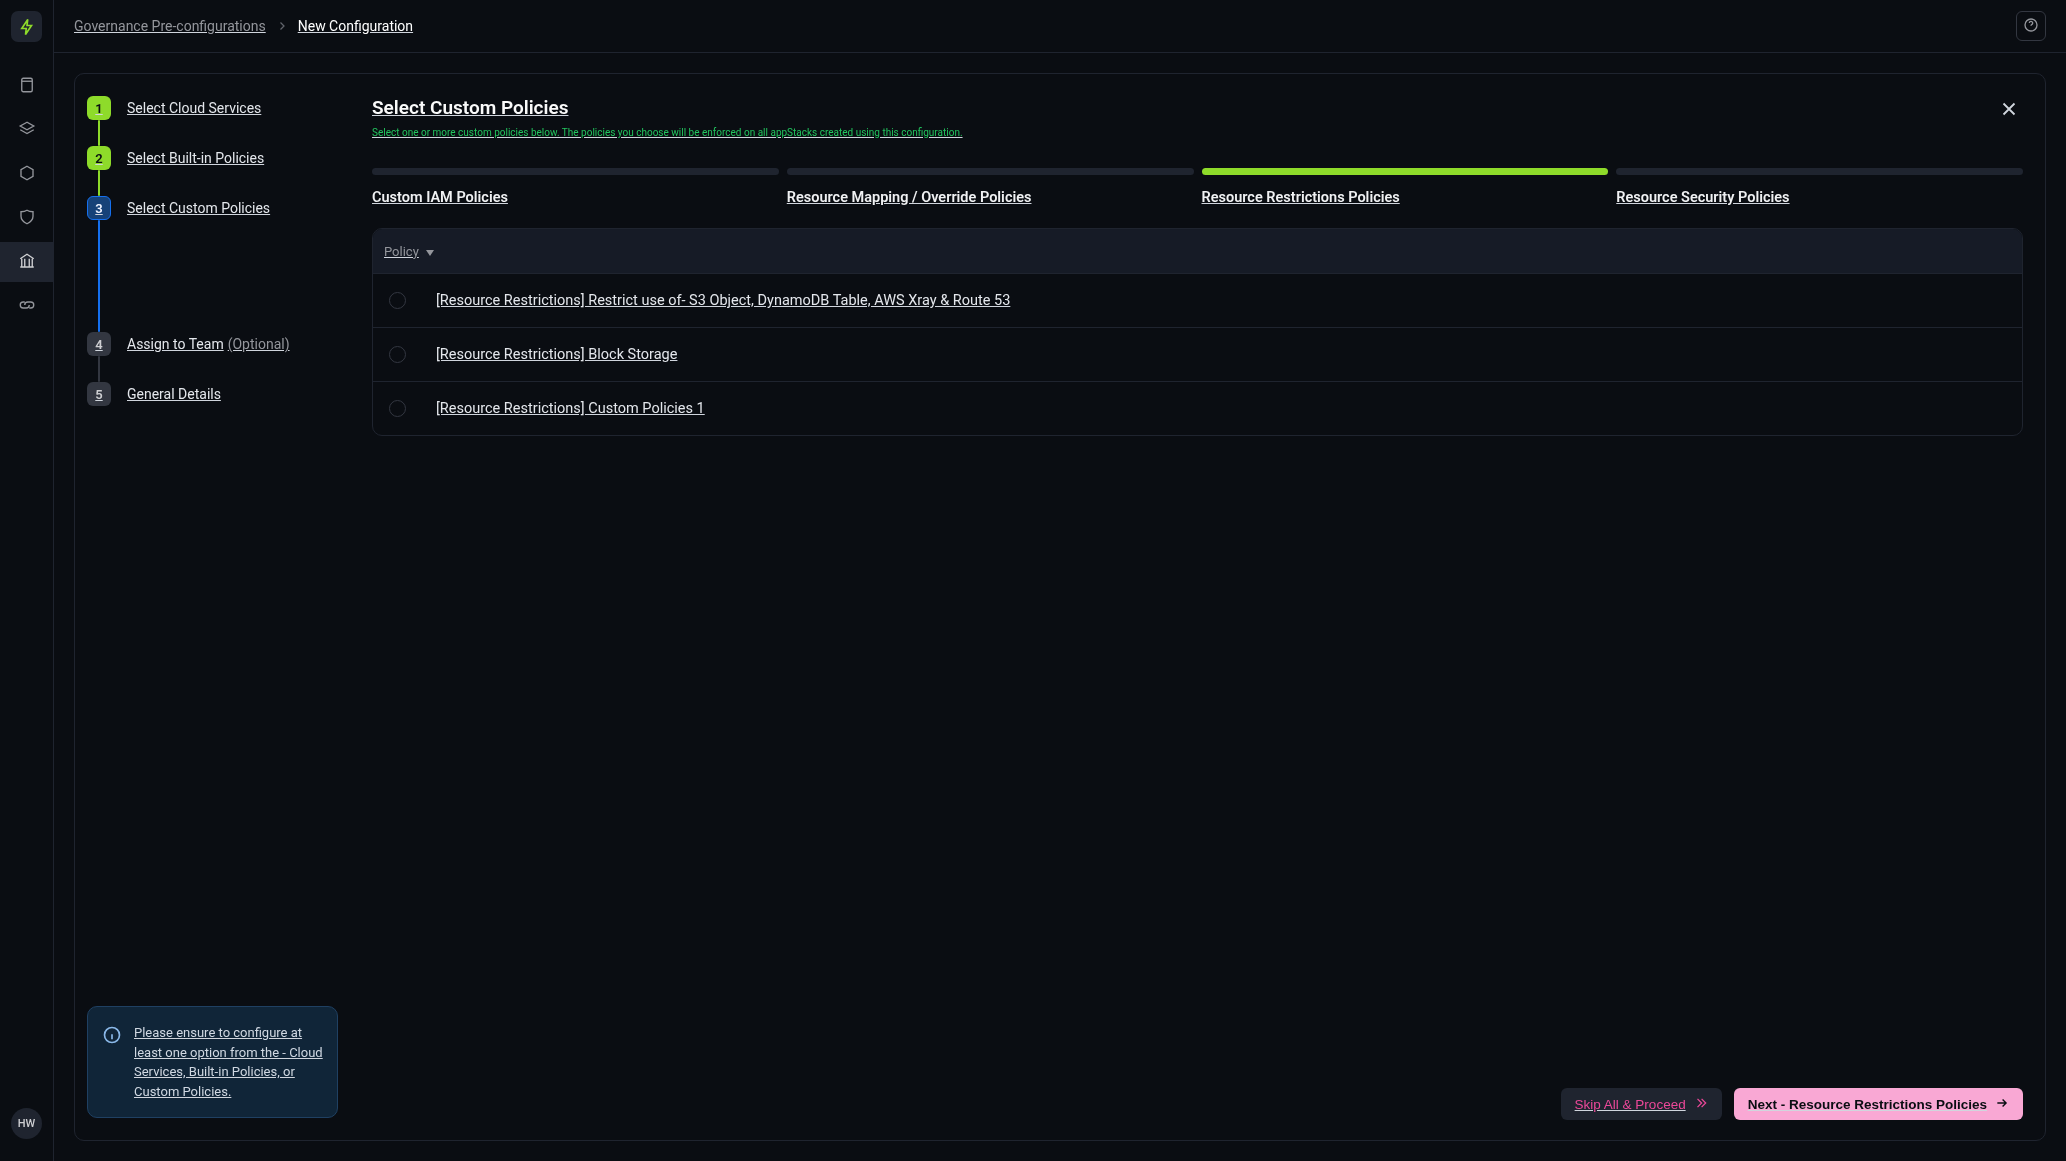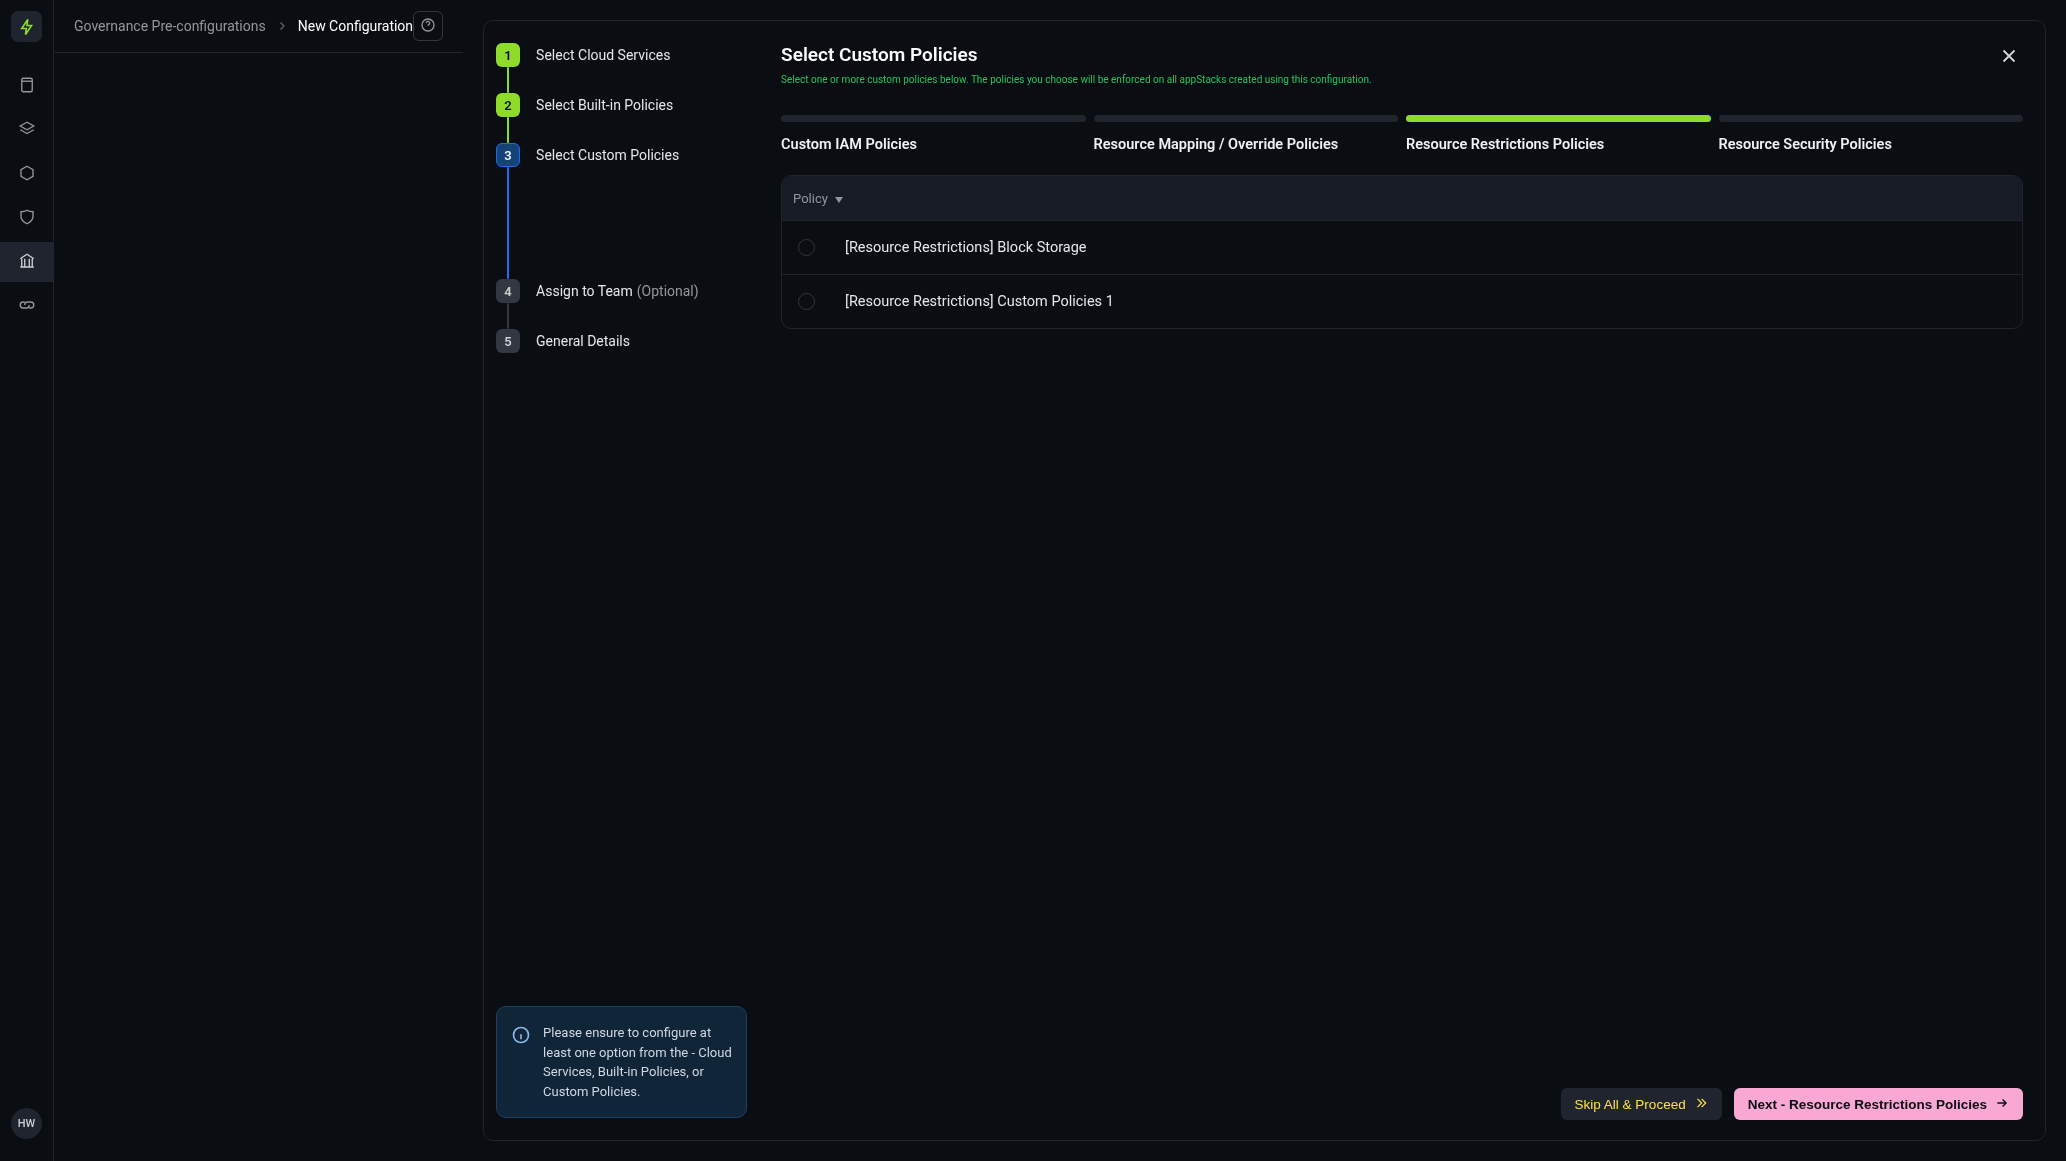--- a/index.html
+++ b/index.html
@@ -48,21 +48,21 @@
       width: 31px; height: 31px;
       border-radius: 50%;
       background: #1f242f;
       display: flex; align-items: center; justify-content: center;
       font-size: 11px;
       color: #cecfd2;
       font-weight: 500;
     }
 
     
-    .main { flex: 1; display: flex; flex-direction: row; min-width: 0; }
+    .main { flex: 1; display: flex; flex-direction: column; min-width: 0; text-decoration: underline; }
 
     
     .topbar {
       height: 53px;
       border-bottom: 1px solid #1f242f;
       display: flex;
       align-items: center;
       padding: 0 20px;
     }
     .breadcrumbs { display: flex; align-items: center; gap: 10px; font-size: 14px; }
@@ -189,21 +189,21 @@
       border-radius: 6px;
       padding: 0 14px;
       display: inline-flex;
       align-items: center;
       gap: 8px;
       font-size: 13.5px;
       font-weight: 500;
       cursor: pointer;
       border: none;
     }
-    .btn.secondary { background: #1f242f; color: #fde047; margin-left: 36px; }
+    .btn.secondary { background: #1f242f; color: #ec4899; margin-left: 36px; }
     .btn.primary { background: #f9a8d4; color: #0a0d12; font-weight: 600; }
     .btn svg { width: 14px; height: 14px; }
   </style>
 </head>
 <body>
 
 <div class="app">
 
   <nav class="rail">
     <div class="rail-logo">
@@ -375,20 +375,24 @@
           </div>
 
           <div class="table-wrap">
             <div class="thead">
               <div class="th">
                 <span>Policy</span>
                 <span><svg viewBox="0 0 10 10" fill="currentColor">
                       <path d="M5 10 1 4h8L5 10z"></path>
                     </svg></span>
               </div>
+            </div>
+            <div class="trow">
+              <div class="radio"></div>
+              <div class="trow-label">[Resource Restrictions] Restrict use of- S3 Object, DynamoDB Table, AWS Xray &amp; Route 53</div>
             </div>
             <div class="trow">
               <div class="radio"></div>
               <div class="trow-label">[Resource Restrictions] Block Storage</div>
             </div>
             <div class="trow">
               <div class="radio"></div>
               <div class="trow-label">[Resource Restrictions] Custom Policies 1</div>
             </div>
           </div>

